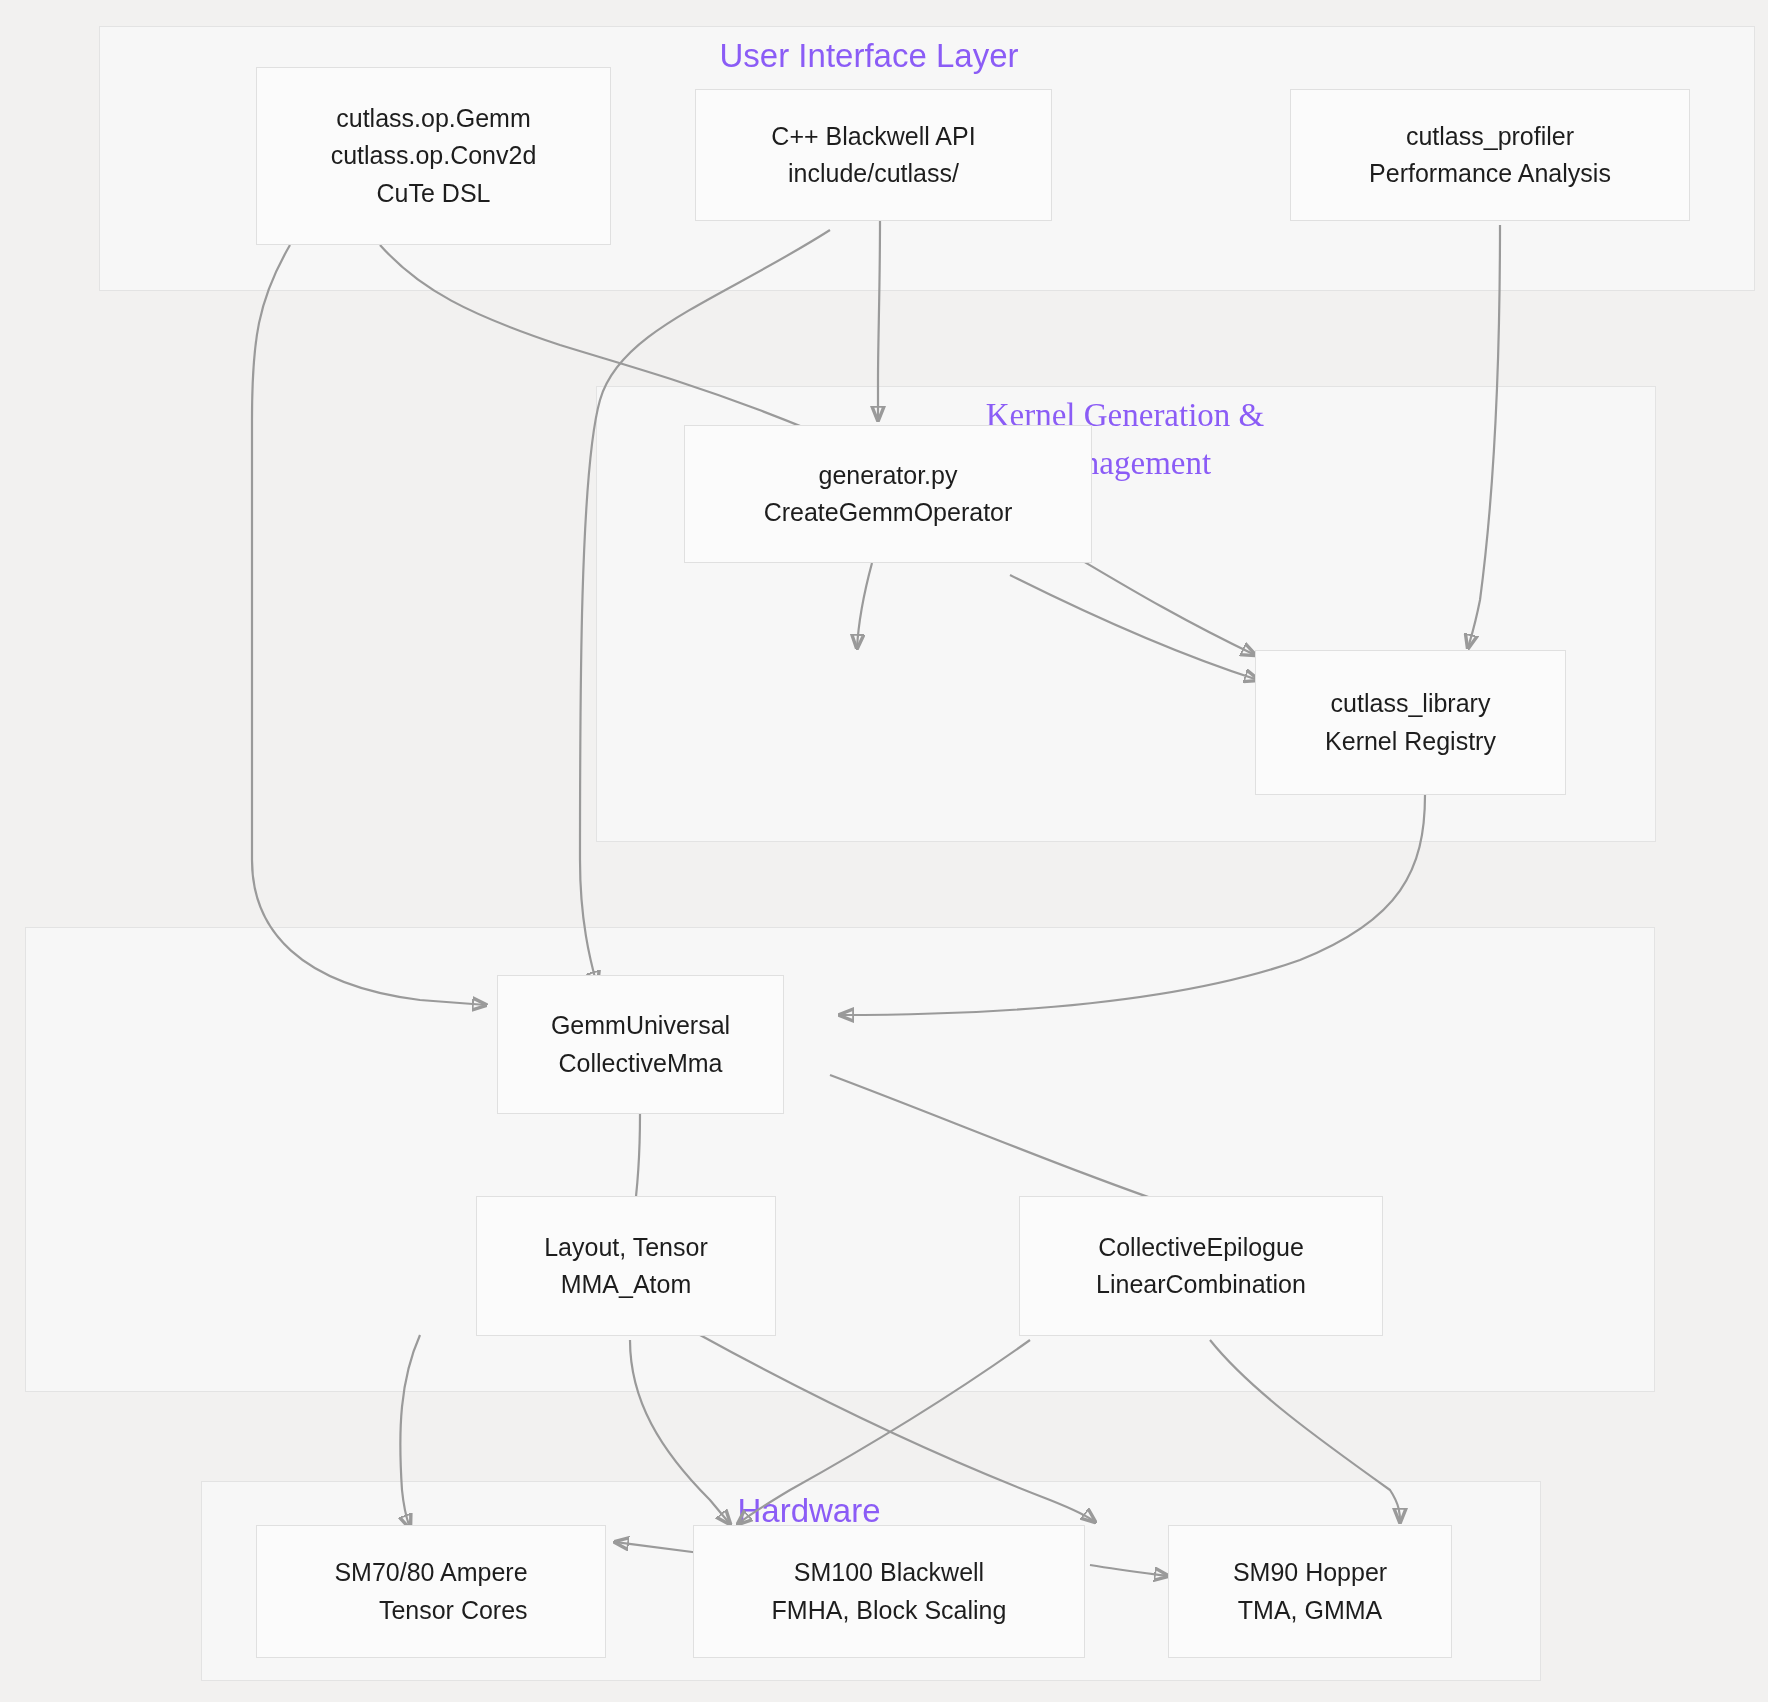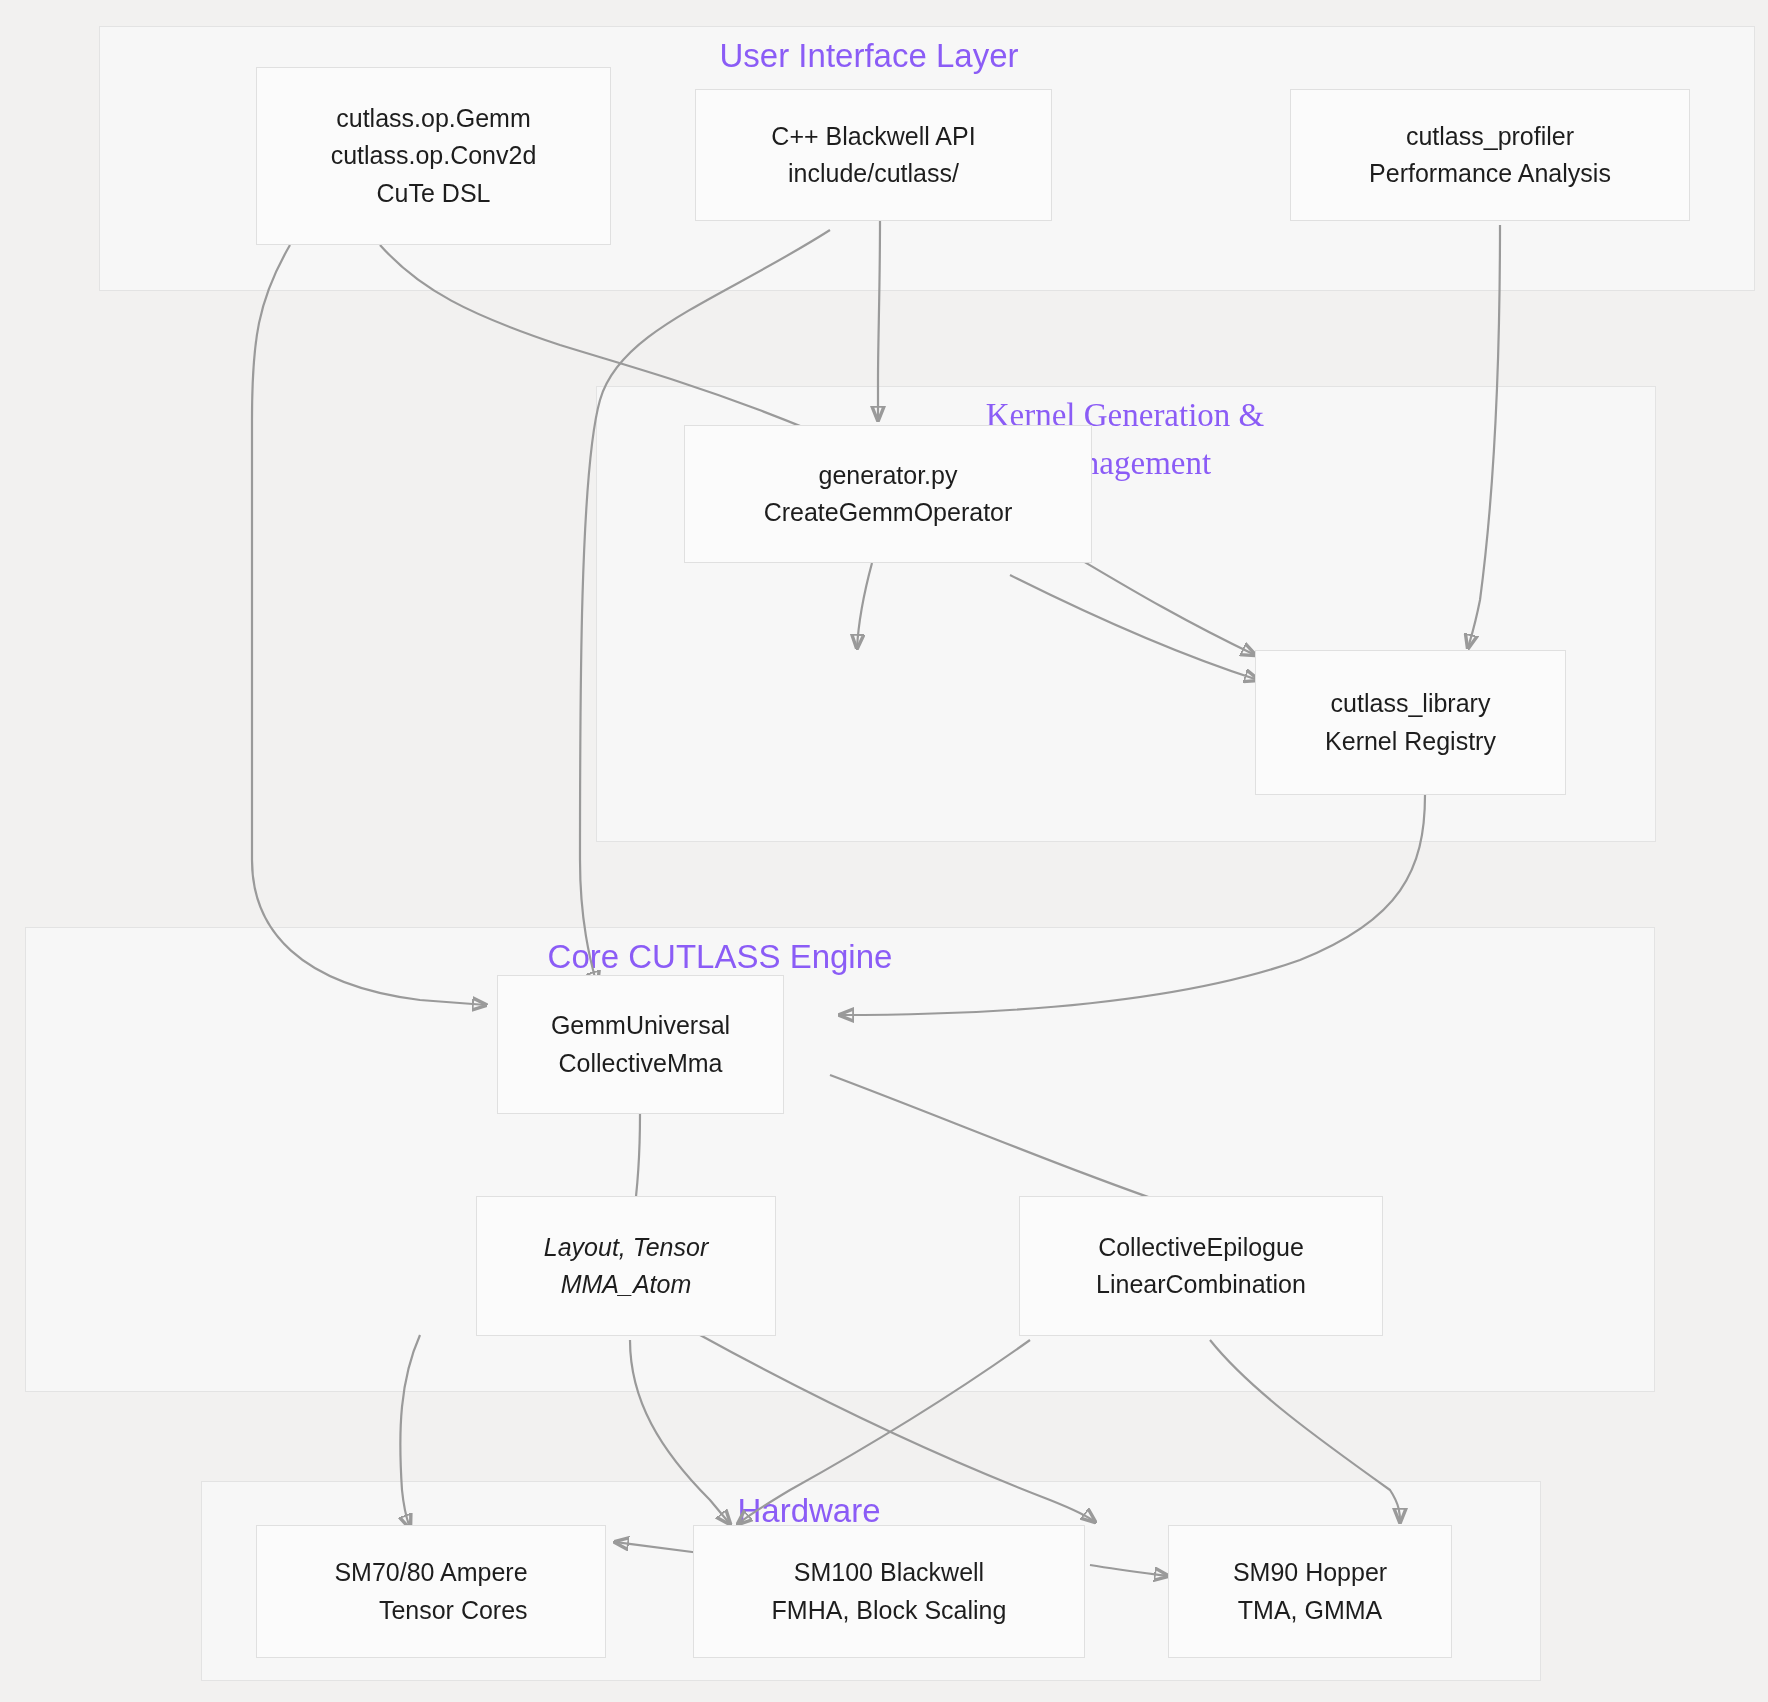--- a/index.html
+++ b/index.html
@@ -71,21 +71,20 @@
 <div id="diagram">
 
   <div class="cluster" style="left:99px; top:26px; width:1656px; height:265px;"></div>
   <div class="cluster-label" style="left:699px; top:32px; width:340px;">User Interface Layer</div>
 
   <div class="cluster" style="left:596px; top:386px; width:1060px; height:456px;"></div>
   <div class="cluster-label" style="left:930px; top:392px; width:390px;font-family:Liberation Serif, serif;">Kernel Generation &amp;
 Management</div>
 
   <div class="cluster" style="left:25px; top:927px; width:1630px; height:465px;"></div>
-  <div class="cluster-label" style="left:505px; top:933px; width:430px;">Core CUTLASS Engine</div>
 
   <div class="cluster" style="left:201px; top:1481px; width:1340px; height:200px;"></div>
   <div class="cluster-label" style="left:679px; top:1487px; width:260px;">Hardware</div>
 
   <svg class="edges" viewBox="0 0 1768 1702">
     <defs>
       <marker id="arrow" viewBox="0 0 10 10" refX="9" refY="5" markerWidth="7" markerHeight="7" orient="auto-start-reverse">
         <path d="M 0 1 L 10 5 L 0 9 z" fill="#9a9a9a" stroke="none"></path>
       </marker>
     </defs>
@@ -138,21 +137,21 @@
   <div class="node" style="left:660px; top:425px; width:408px; height:138px;margin-left:24px;">generator.py
 CreateGemmOperator</div>
 
 
   <div class="node" style="left:1255px; top:650px; width:311px; height:145px;">cutlass_library
 Kernel Registry</div>
 
   <div class="node" style="left:497px; top:975px; width:287px; height:139px;">GemmUniversal
 CollectiveMma</div>
 
-  <div class="node" style="left:476px; top:1196px; width:300px; height:140px;font-style:italic;">Layout, Tensor
+  <div class="node" style="left:476px; top:1196px; width:300px; height:140px;">Layout, Tensor
 MMA_Atom</div>
 
   <div class="node" style="left:1019px; top:1196px; width:364px; height:140px;">CollectiveEpilogue
 LinearCombination</div>
 
   <div class="node" style="left:256px; top:1525px; width:350px; height:133px;text-align:right;">SM70/80 Ampere
 Tensor Cores</div>
 
   <div class="node" style="left:693px; top:1525px; width:392px; height:133px;">SM100 Blackwell
 FMHA, Block Scaling</div>

